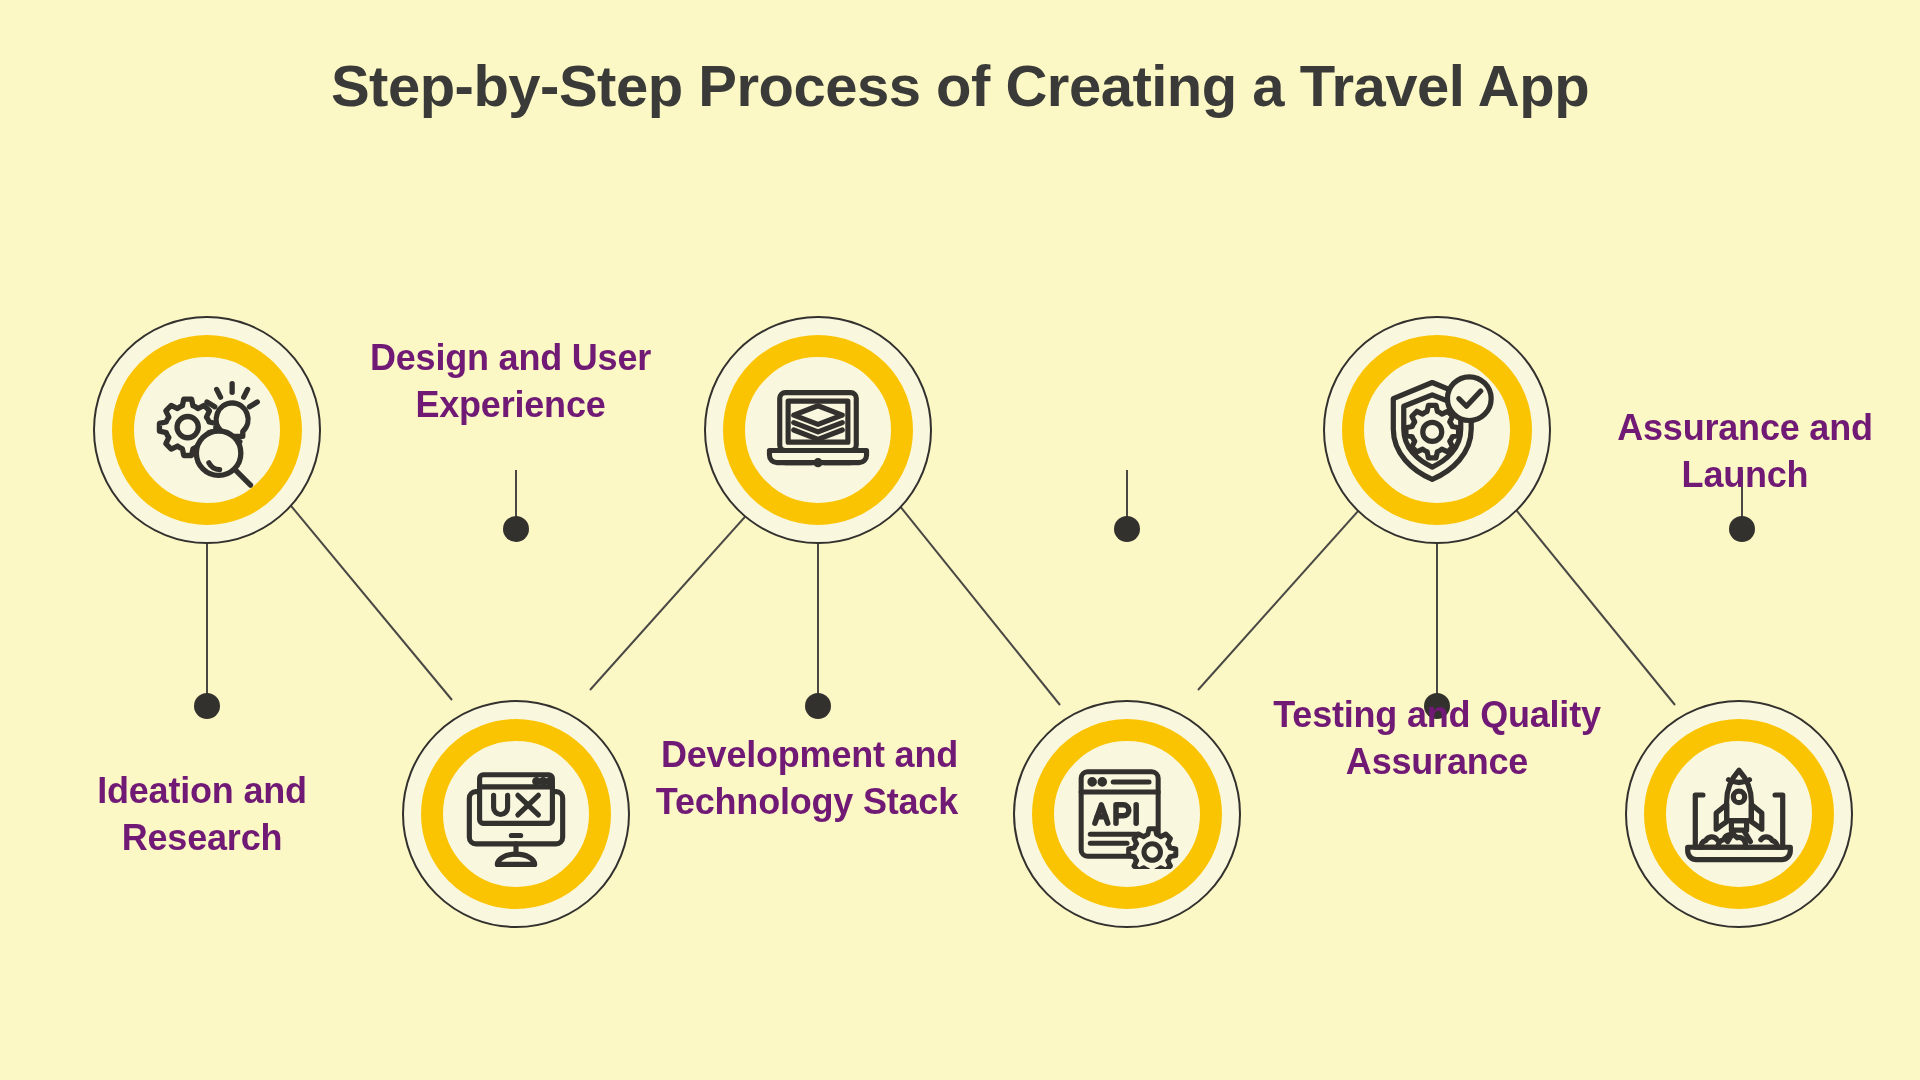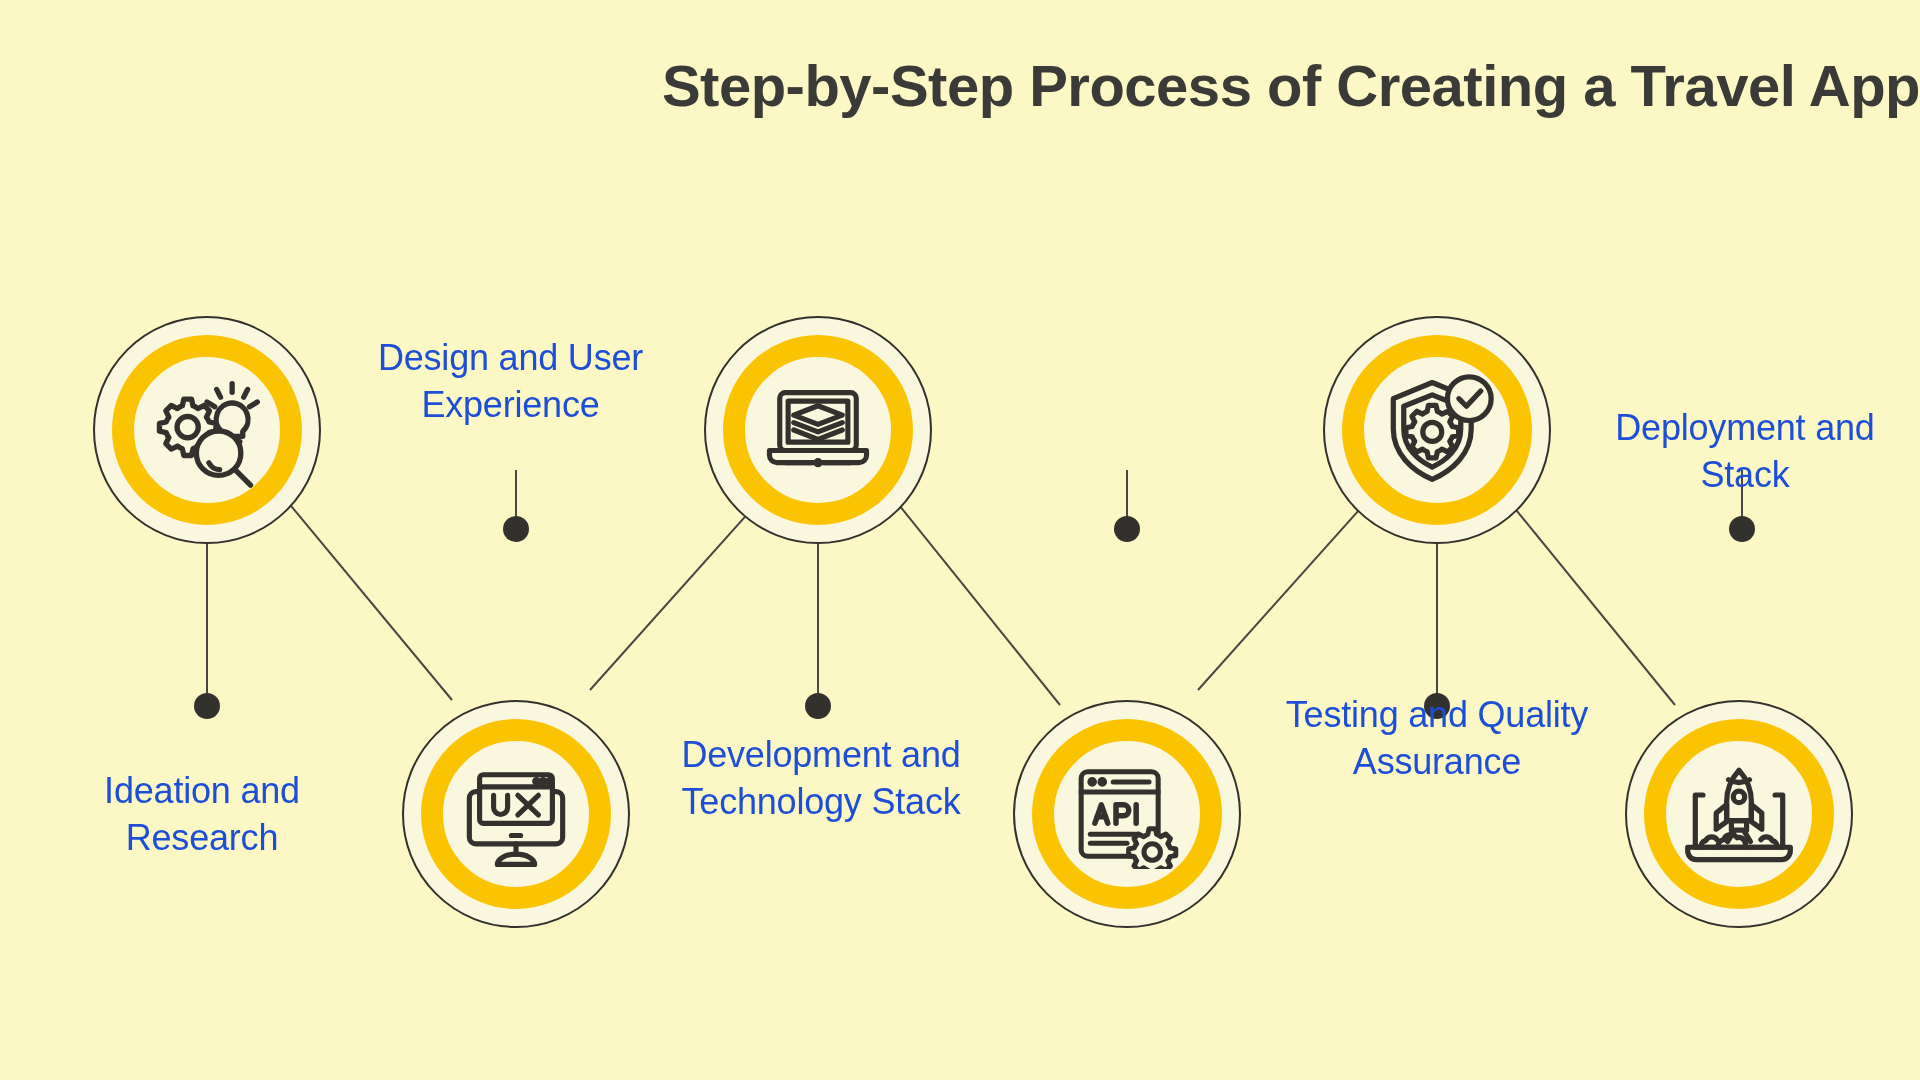--- a/index.html
+++ b/index.html
@@ -19,21 +19,21 @@
     position: relative;
     width: 1920px;
     height: 1080px;
     background: #FCF8C5;
   }
   #title {
     position: absolute;
     left: 0;
     top: 54px;
     width: 1920px;
-    text-align: right;
+    text-align: center;
     font-size: 58px;
     font-weight: bold;
     color: #3A3A38;
     letter-spacing: -0.5px;
     line-height: 1.1;
   }
   #connector-layer {
     position: absolute;
     left: 0;
     top: 0;
@@ -71,22 +71,22 @@
     align-items: center;
     justify-content: center;
   }
   .node svg {
     display: block;
   }
   .label {
     position: absolute;
     text-align: center;
     font-size: 36px;
-    font-weight: normal;
-    color: #1d4ed8;
+    font-weight: bold;
+    color: #701a75;
     line-height: 1.30;
     letter-spacing: -0.2px;
   }
   .dot {
     position: absolute;
     width: 26px;
     height: 26px;
     border-radius: 50%;
     background: #33312E;
   }
@@ -201,21 +201,21 @@
 
             <path d="M60 34 L86 44 L60 54 L34 44 Z"></path>
             <path d="M34 52 L60 62 L86 52"></path>
             <path d="M34 60 L60 70 L86 60"></path>
           </g>
         </svg>
       </div>
     </div>
   </div>
   <div class="dot" style="left:805px; top:693px;"></div>
-  <div class="label" style="left:656px; top:732px; width:330px;">Development and Technology Stack</div>
+  <div class="label" style="left:628px; top:732px; width:330px;text-align:right;">Development and Technology Stack</div>
 
   <div class="dot" style="left:1114px; top:516px;"></div>
   <div class="node" style="left:1013px; top:700px;">
     <div class="ring">
       <div class="icon-wrap">
         <svg viewBox="0 0 120 120" width="110" height="110">
           <g fill="none" stroke="#33312E" stroke-width="5.5" stroke-linecap="round" stroke-linejoin="round">
 
             <rect x="10" y="14" width="84" height="92" rx="7"></rect>
             <line x1="10" y1="36" x2="94" y2="36"></line>
@@ -259,21 +259,21 @@
             <circle cx="94" cy="27" r="23" fill="#FAF7DF"></circle>
             <path d="M83 27 l8 8 l15 -16"></path>
           </g>
         </svg>
       </div>
     </div>
   </div>
   <div class="dot" style="left:1424px; top:693px;"></div>
   <div class="label" style="left:1272px; top:692px; width:330px;">Testing and Quality Assurance</div>
 
-  <div class="label" style="left:1580px; top:405px; width:330px;">Deployment and Stack</div>
+  <div class="label" style="left:1580px; top:405px; width:330px;">Assurance and Launch</div>
   <div class="dot" style="left:1729px; top:516px;"></div>
   <div class="node" style="left:1625px; top:700px;">
     <div class="ring">
       <div class="icon-wrap">
         <svg viewBox="0 0 120 120" width="114" height="114">
           <g fill="none" stroke="#33312E" stroke-width="5.5" stroke-linecap="round" stroke-linejoin="round">
 
             <path d="M22 40 H14 v55 h92 V40 h-8"></path>
 
             <path d="M6 95 h108 v4 a9 9 0 0 1 -9 9 H15 a9 9 0 0 1 -9 -9 z"></path>

